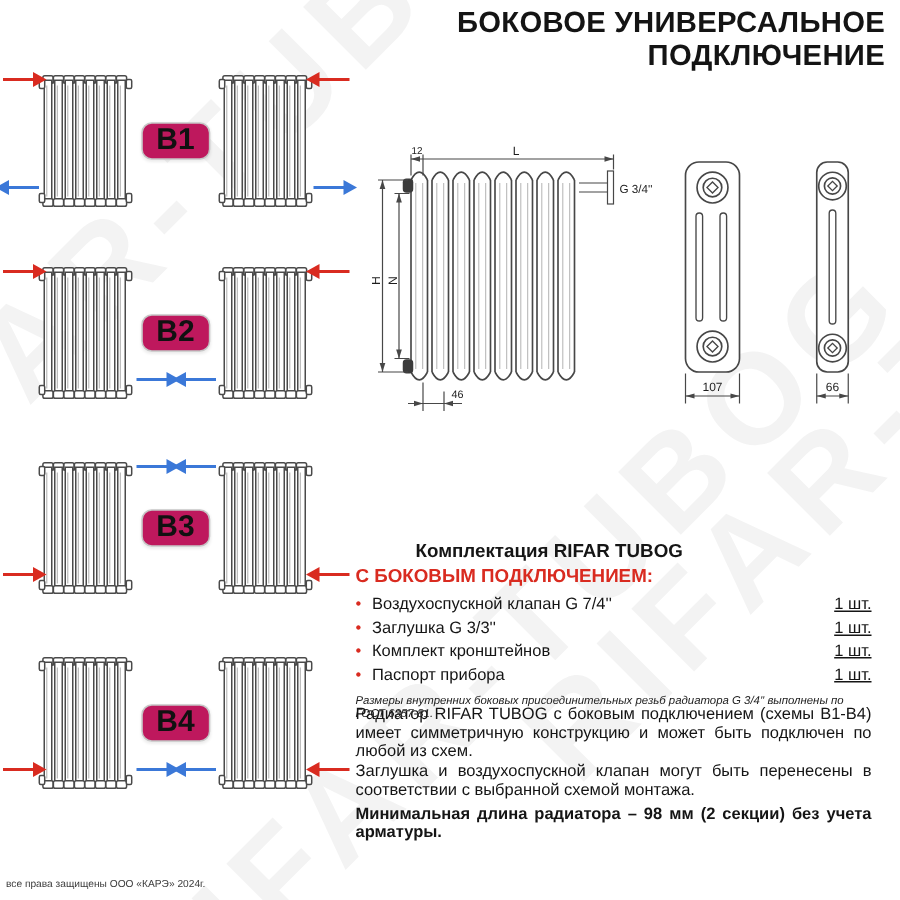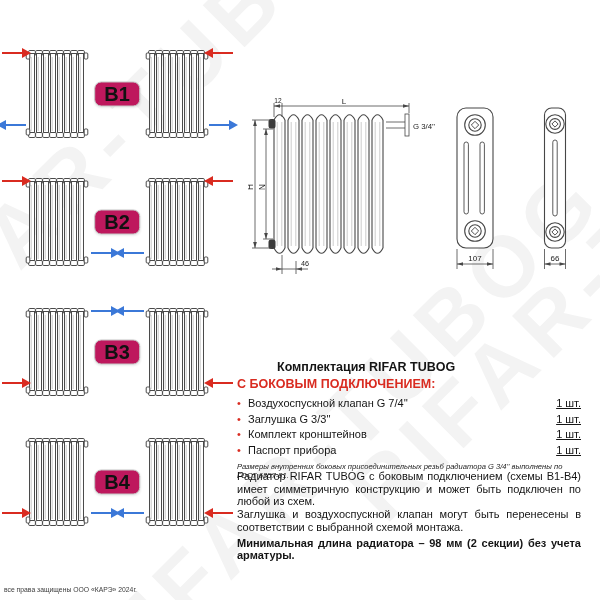--- a/index.html
+++ b/index.html
@@ -51,20 +51,24 @@
 <body>
 
 <div class="page">
 
   <div class="wm" style="left:-150px;top:330px;">RIFAR-TUBOG.su</div>
   <div class="wm" style="left:60px;top:640px;">RIFAR-TUBOG.su</div>
   <div class="wm" style="left:330px;top:470px;">RIFAR-TUBOG.su</div>
 
   <div class="layer">
 
+    <div class="title">
+      <div>БОКОВОЕ УНИВЕРСАЛЬНОЕ</div>
+      <div>ПОДКЛЮЧЕНИЕ</div>
+    </div>
 
     <div class="scheme" style="top:38px;">
       <div class="radiator left">
           <svg viewBox="0 0 62 92">
             <g stroke="#4a4a4a" fill="#fff" stroke-width="1">
               <rect x="2.6" y="2.5" width="6.8" height="5" rx="1.2"></rect>
               <rect x="3.5" y="5.5" width="5" height="81"></rect>
               <line x1="5.2" y1="9" x2="5.2" y2="83" stroke-width="0.6" opacity="0.5"></line>
               <rect x="2.6" y="84.5" width="6.8" height="5" rx="1.2"></rect>
               <rect x="9.6" y="2.5" width="6.8" height="5" rx="1.2"></rect>

